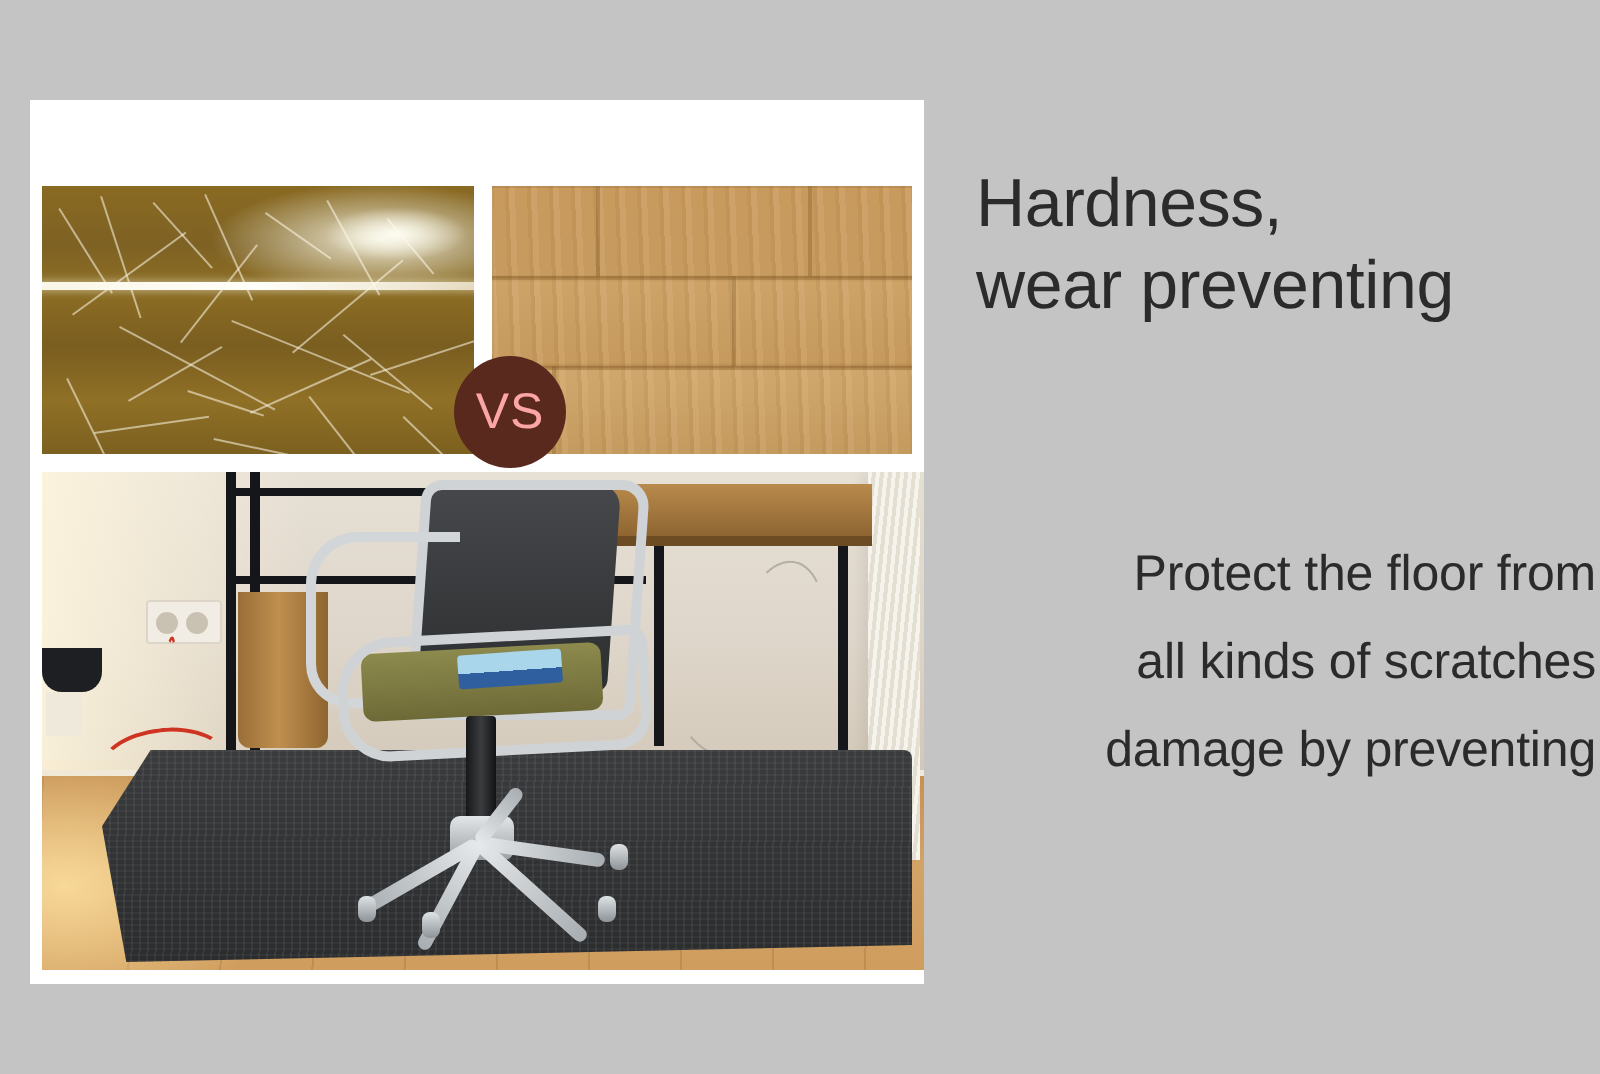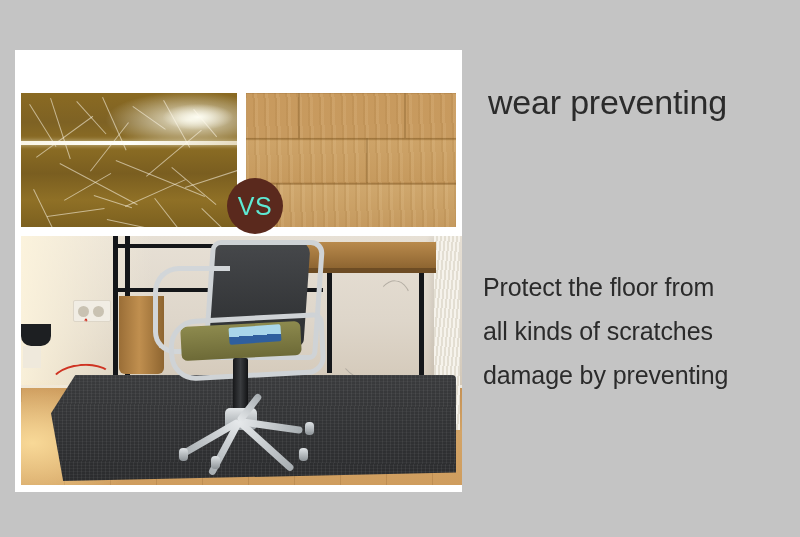--- a/index.html
+++ b/index.html
@@ -115,21 +115,21 @@
 
   
   .vs-badge {
     position: absolute;
     left: 212px;
     top: 128px;
     width: 56px;
     height: 56px;
     border-radius: 50%;
     background: #5a291d;
-    color: #5eead4;
+    color: #fca5a5;
     display: flex;
     align-items: center;
     justify-content: center;
     font-size: 25px;
     font-weight: 400;
     letter-spacing: .5px;
     z-index: 6;
   }
 
   
@@ -396,20 +396,21 @@
   .headline .hl-line { display: block; }
   .body-copy {
     position: absolute;
     left: 3px;
     top: 265px;
     width: 315px;
     font-size: 25px;
     line-height: 44px;
     color: #2b2b2b;
     letter-spacing: -0.1px;
+    text-align: right;
   }
   .body-copy .bd-line { display: block; }
 </style>
 </head>
 <body>
 
 <div id="root">
 
   <div class="card">
 
@@ -518,20 +519,21 @@
         <div class="chair-caster" style="left:64px;top:216px;"></div>
         <div class="chair-caster" style="left:152px;top:208px;"></div>
         <div class="chair-caster" style="left:158px;top:182px;"></div>
       </div>
     </div>
   </div>
 
   <div class="text-col">
 
     <div class="headline">
+      <span class="hl-line">Hardness,</span>
       <span class="hl-line">wear preventing</span>
     </div>
 
     <div class="body-copy">
       <span class="bd-line">Protect the floor from</span>
       <span class="bd-line">all kinds of scratches</span>
       <span class="bd-line">damage by preventing</span>
     </div>
   </div>
 

